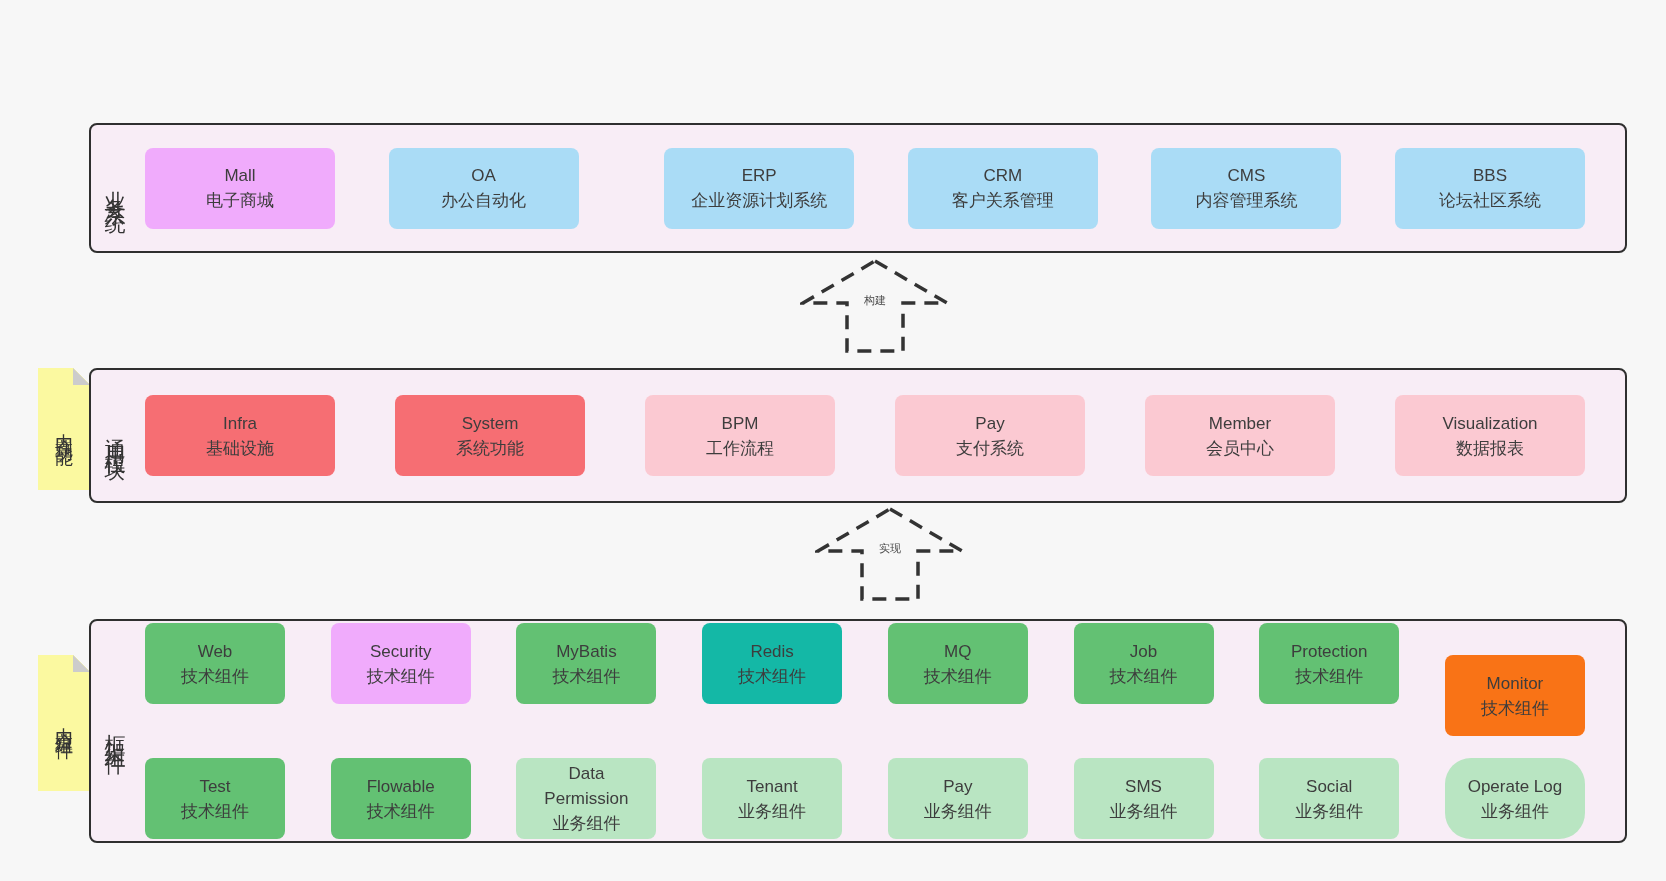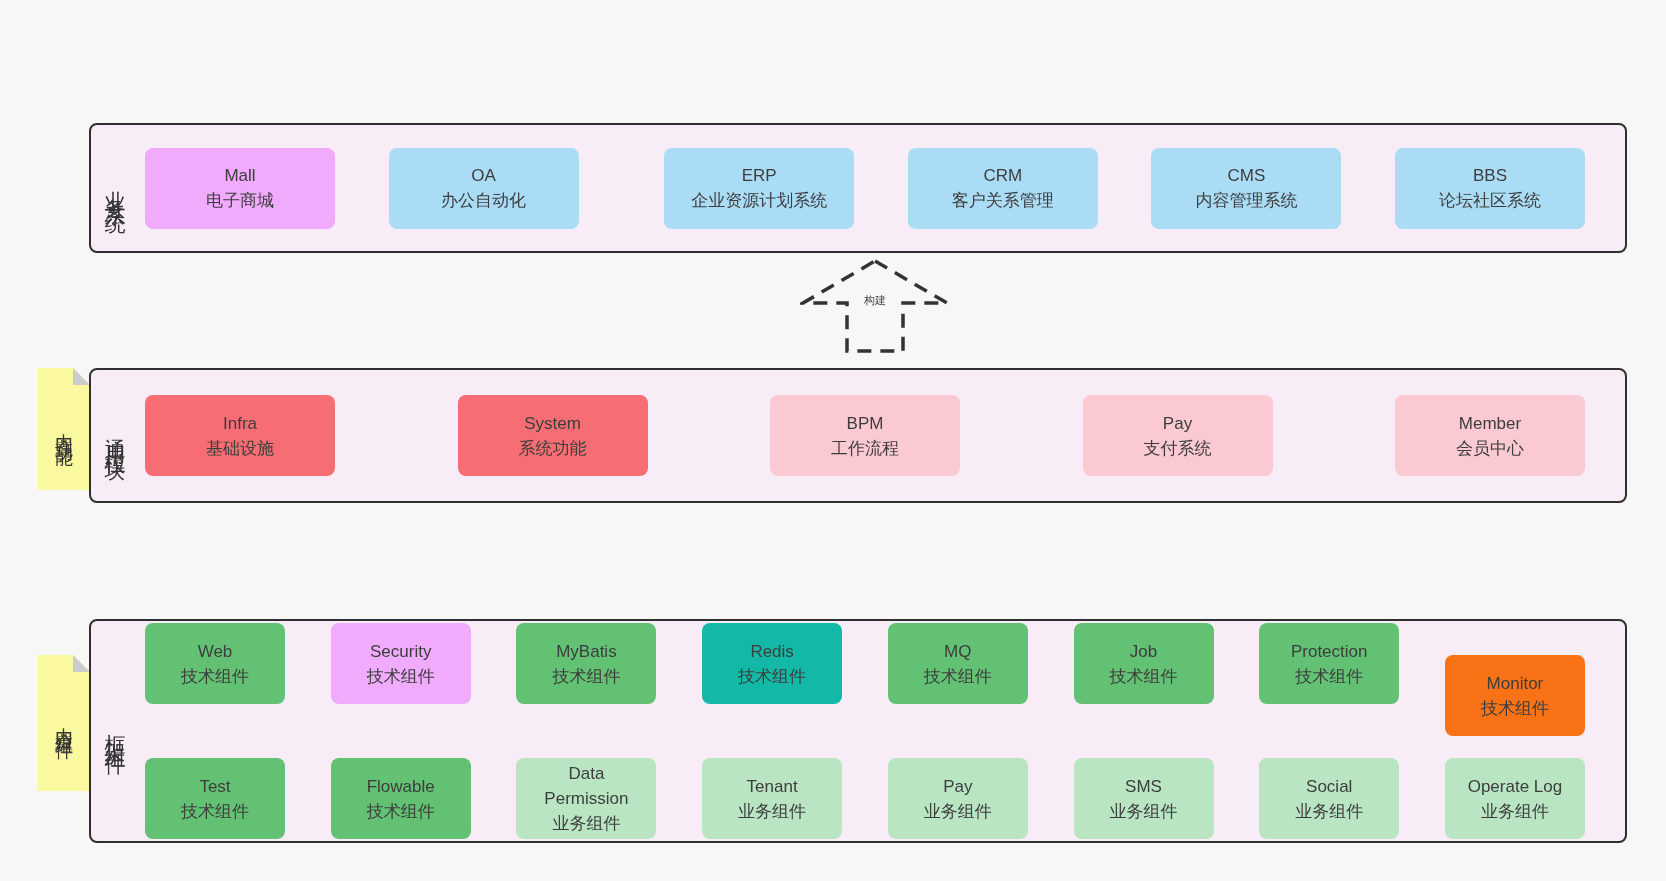--- a/index.html
+++ b/index.html
@@ -178,24 +178,34 @@
             <div>工作流程</div>
           </div>
           <div class="box" style="background: rgb(251, 201, 210);">
             <div>Pay</div>
             <div>支付系统</div>
           </div>
           <div class="box" style="background: rgb(251, 201, 210);">
             <div>Member</div>
             <div>会员中心</div>
           </div>
+          <div class="box" style="background: rgb(251, 201, 210);">
+            <div>Visualization</div>
+            <div>数据报表</div>
+          </div>
         </div>
       </div>
   </section>
 
+  <div class="arrow" id="arrow-implement">
+    <svg width="150" height="96" viewBox="0 0 150 96">
+      <polygon points="75,3 147,45 103,45 103,93 47,93 47,45 3,45"></polygon>
+    </svg>
+    <span class="arrow-label">实现</span>
+  </div>
 
   <section class="band" id="band-components" data-band="2">
     <div class="band-label">框架组件</div>
     <div class="rows">
         <div class="row">
           <div class="box" style="background: rgb(99, 193, 115);">
             <div>Web</div>
             <div>技术组件</div>
           </div>
           <div class="box" style="background: #f0abfc;">
@@ -249,21 +259,21 @@
             <div>业务组件</div>
           </div>
           <div class="box" style="background: rgb(185, 229, 194);">
             <div>SMS</div>
             <div>业务组件</div>
           </div>
           <div class="box" style="background: rgb(185, 229, 194);">
             <div>Social</div>
             <div>业务组件</div>
           </div>
-          <div class="box" style="background: rgb(185, 229, 194);">
+          <div class="box" style="background: rgb(185, 229, 194); border-radius: 26px;">
             <div>Operate Log</div>
             <div>业务组件</div>
           </div>
         </div>
       </div>
   </section>
 
 </div>
 
 </body></html>

